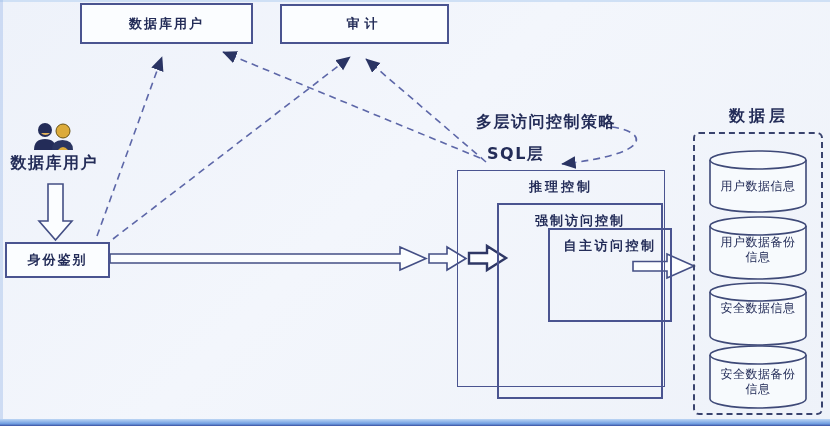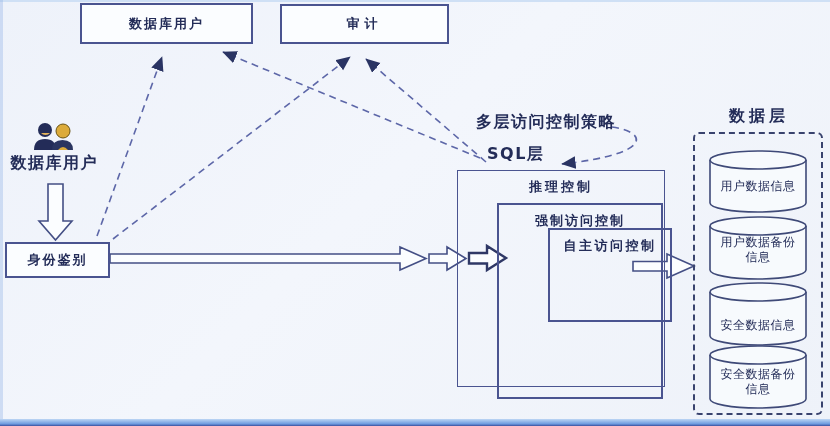--- a/index.html
+++ b/index.html
@@ -124,21 +124,21 @@
 
   <div id="data-layer-box" style="left:693px;top:132px;width:130px;height:283px;"></div>
 
   <div class="cyl-lbl" style="left:708px;top:179px;">
     <div>用户数据信息</div>
   </div>
   <div class="cyl-lbl" style="left:708px;top:235px;">
     <div>用户数据备份</div>
     <div>信息</div>
   </div>
-  <div class="cyl-lbl" style="left:708px;top:318px;text-align:center;">
+  <div class="cyl-lbl" style="left:708px;top:301px;text-align:center;">
     <div>安全数据信息</div>
   </div>
   <div class="cyl-lbl" style="left:708px;top:367px;">
     <div>安全数据备份</div>
     <div>信息</div>
   </div>
 
   <div id="bottom-bar"></div>
 </div>
 

